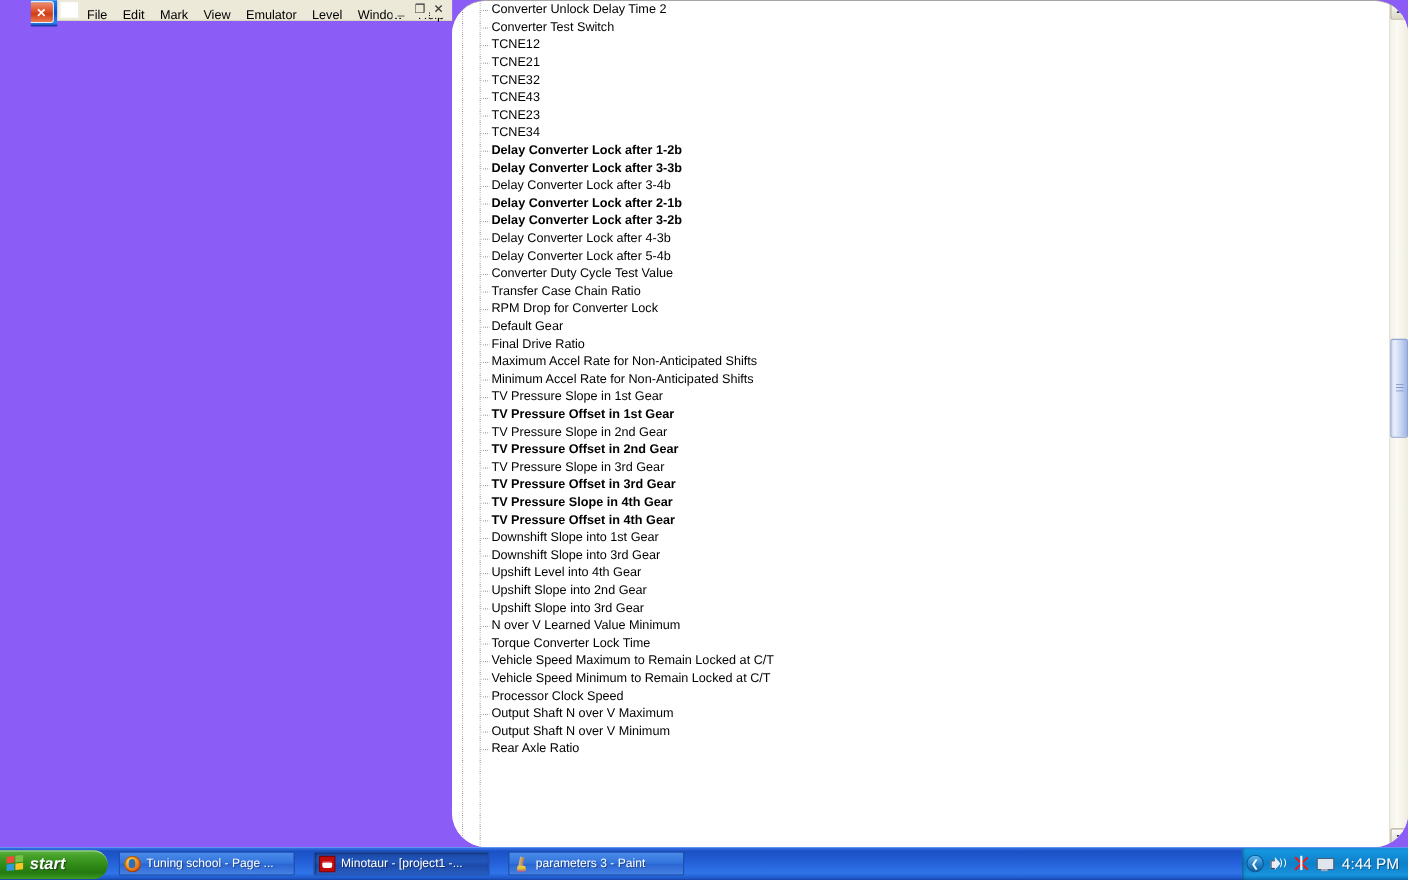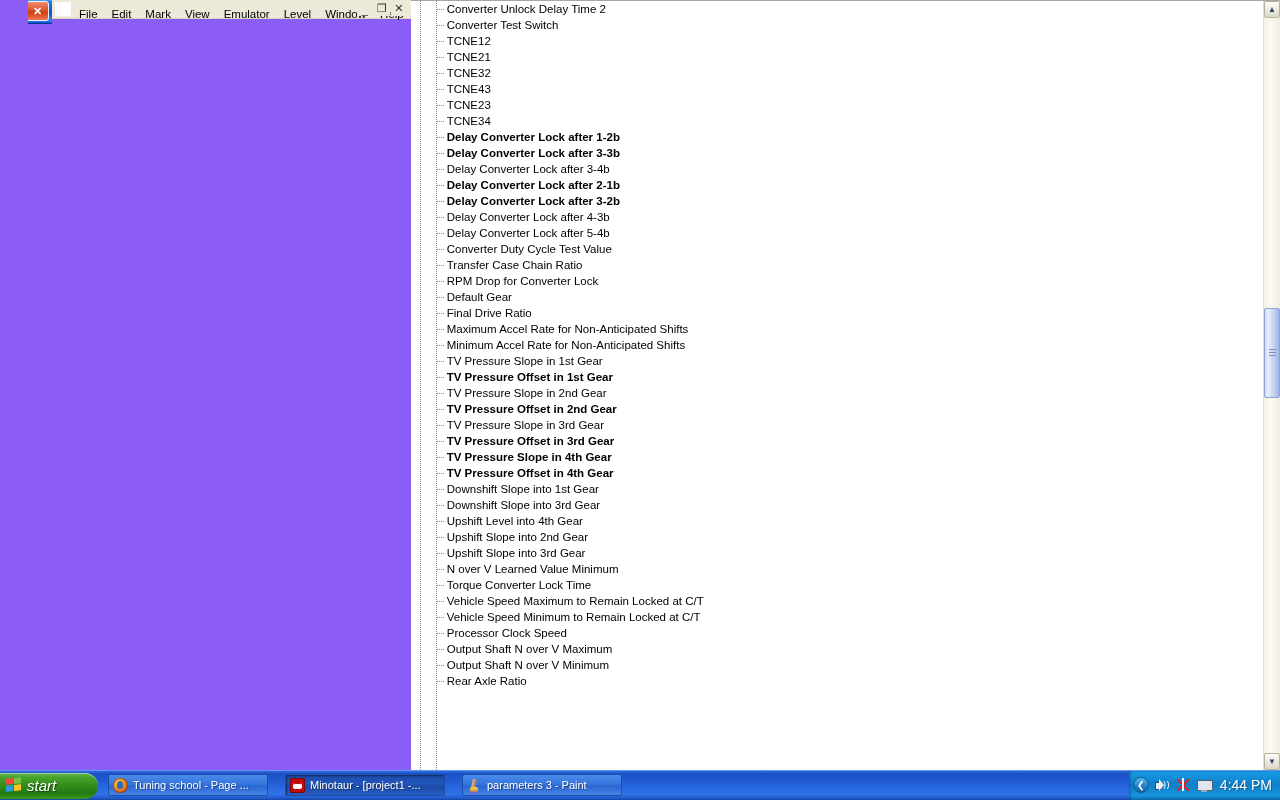--- a/index.html
+++ b/index.html
@@ -165,20 +165,21 @@
   .mdi-btn.min { align-items: flex-end; line-height: 5px; padding-bottom: 2px; }
 
   
   #client {
     flex: 1 1 auto;
     position: relative;
     background: #ffffff;
     display: flex;
     overflow: hidden;
     border-top: 1px solid #a9a5a0;
+    border-radius: 31px;
   }
 
   #treeview {
     position: relative;
     flex: 1 1 auto;
     overflow: hidden;
     background: #ffffff;
   }
 
   
@@ -304,21 +305,21 @@
   #start-flag i {
     position: absolute; width: 7px; height: 6px; display: block;
   }
   #start-flag i:nth-child(1){ left:0; top:0;  background:#f04a3c; }
   #start-flag i:nth-child(2){ left:8px;top:0;  background:#7ac143; }
   #start-flag i:nth-child(3){ left:0; top:7px; background:#2e9bdc; }
   #start-flag i:nth-child(4){ left:8px;top:7px; background:#fcc521; }
   #start-label {
     color: #ffffff;
     font-size: 15px;
-    font-weight: normal;
+    font-weight: bold;
     font-style: italic;
     text-shadow: 1px 1px 1px rgba(0,0,0,0.5);
     font-family: "Liberation Sans", sans-serif;
   }
 
   #task-buttons {
     display: flex;
     align-items: center;
     margin-left: 10px;
     gap: 17px;

